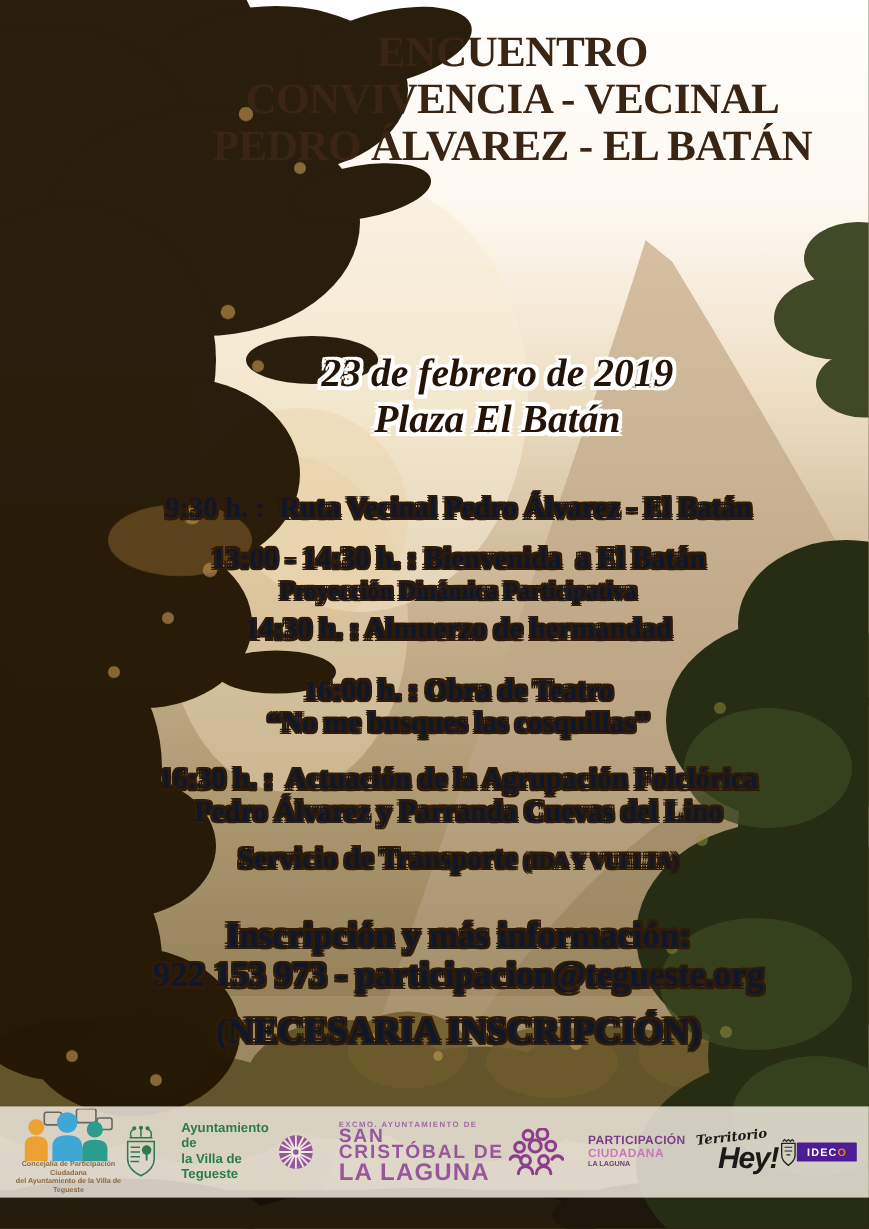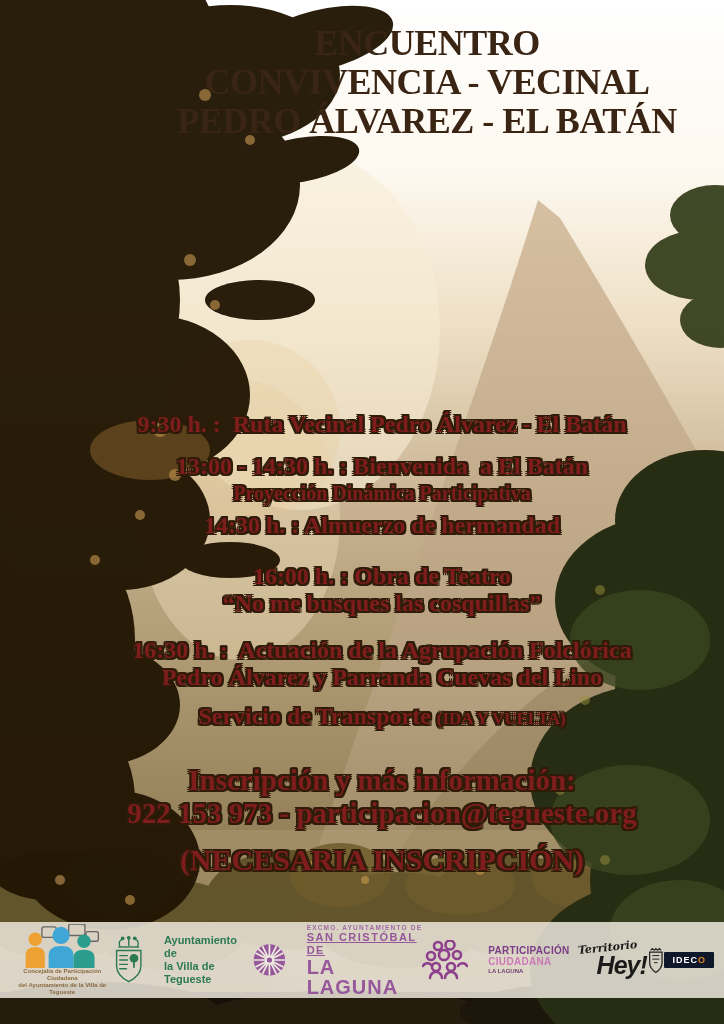--- a/index.html
+++ b/index.html
@@ -19,21 +19,21 @@
     color:#3a2413;
   }
   
   .o-white{
     color:#241408;
     text-shadow:-3px -3px 0 #fff,3px -3px 0 #fff,-3px 3px 0 #fff,3px 3px 0 #fff,
                 -3px 0 0 #fff,3px 0 0 #fff,0 -3px 0 #fff,0 3px 0 #fff;
   }
   
   .o-dark{
-    color:#7f1d1d;
+    color:#0f172a;
     text-shadow:-2px -2px 0 var(--ink),2px -2px 0 var(--ink),-2px 2px 0 var(--ink),
                 2px 2px 0 var(--ink),-2px 0 0 var(--ink),2px 0 0 var(--ink),
                 0 -2px 0 var(--ink),0 2px 0 var(--ink);
   }
   .t-subtitle{left:140px;right:0;top:186px;font-size:27px;line-height:33px;font-style:italic;}
   .t-date{left:105px;right:0;top:293px;font-size:33px;line-height:38px;font-style:italic;}
   .sched{left:40px;right:0;font-size:24px;line-height:28px;}
   .sched-sub{left:40px;right:0;font-size:20px;line-height:24px;}
   .s1{top:410px;} .s2{top:452px;} .s2b{top:481px;} .s3{top:511px;}
   .s4{top:562px;} .s4b{top:589px;} .s5{top:636px;} .s5b{top:663px;} .s6{top:702px;}
@@ -47,30 +47,30 @@
     position:absolute;left:0;top:922px;width:724px;height:76px;
     background:rgba(238,233,222,0.85);
     display:flex;align-items:center;justify-content:space-between;
     padding:0 10px;box-sizing:border-box;
   }
   .logo{display:flex;align-items:center;gap:20px;}
   .logo-col{display:flex;flex-direction:column;justify-content:center;}
   .cap-tiny{font-size:6px;line-height:7px;color:#8a6a42;font-weight:bold;text-align:center;}
   .teg-text{font-size:11px;line-height:13px;font-weight:bold;color:#2c7a50;}
   .lag-1{font-size:6.5px;letter-spacing:1.2px;color:#a06ba5;font-weight:bold;}
-  .lag-2{font-size:11px;letter-spacing:1.5px;color:#96589b;font-weight:bold;line-height:13px;text-decoration:underline;}
+  .lag-2{font-size:16px;letter-spacing:1.5px;color:#96589b;font-weight:bold;line-height:13px;}
   .lag-3{font-size:20px;letter-spacing:1px;color:#96589b;font-weight:bold;line-height:20px;}
   .par-1{font-size:10px;font-weight:bold;color:#7b3d86;line-height:11px;letter-spacing:0.3px;}
   .par-2{font-size:10px;font-weight:bold;color:#cb79b8;line-height:11px;letter-spacing:0.3px;}
   .par-3{font-size:6px;font-weight:bold;color:#6b3d70;line-height:8px;}
   .hey-wrap{display:flex;flex-direction:column;align-items:center;color:#1a1a1a;}
   .hey-script{font-family:"DejaVu Serif",serif;font-style:italic;font-size:11px;line-height:10px;transform:rotate(-6deg);font-weight:bold;}
   .hey-big{font-size:25px;font-weight:bold;font-style:italic;line-height:24px;letter-spacing:-1px;margin-left:27px;}
   .ideco{
-    background:#0f172a;color:#fff;font-size:9px;font-weight:bold;letter-spacing:1px;
+    background:#4c1d95;color:#fff;font-size:9px;font-weight:bold;letter-spacing:1px;
     padding:3px 8px;line-height:10px;border-radius:1px;
   }
   .ideco .o-dot{color:#e0822f;}
 </style>
 </head>
 <body>
 
 <div class="poster">
 
   <svg class="bg" viewBox="0 0 724 1024" preserveAspectRatio="none" aria-hidden="true">
@@ -195,20 +195,24 @@
     </g>
   </svg>
 
   <h1 class="txt t-title">
     <span>ENCUENTRO</span><br>
     <span>CONVIVENCIA - VECINAL</span><br>
     <span>PEDRO ÁLVAREZ - EL BATÁN</span>
   </h1>
 
 
+  <p class="txt t-date o-white">
+    <span>23 de febrero de 2019</span><br>
+    <span>Plaza El Batán</span>
+  </p>
 
   <p class="txt sched s1 o-dark pre">9:30 h. :  Ruta Vecinal Pedro Álvarez - El Batán</p>
 
   <p class="txt sched s2 o-dark pre">13:00 - 14:30 h. : Bienvenida  a El Batán</p>
   <p class="txt sched-sub s2b o-dark">Proyección Dinámica Participativa</p>
 
   <p class="txt sched s3 o-dark">14:30 h. : Almuerzo de hermandad</p>
 
   <p class="txt sched s4 o-dark">16:00 h. : Obra de Teatro</p>
   <p class="txt sched s4b o-dark">“No me busques las cosquillas”</p>

